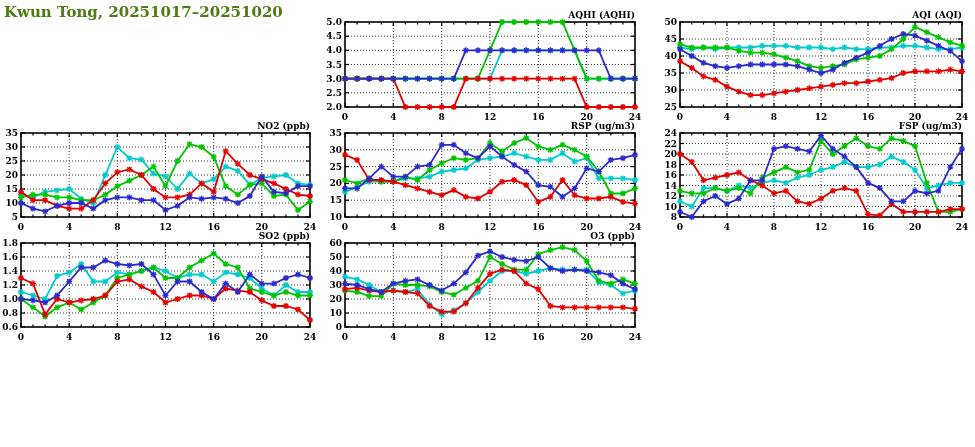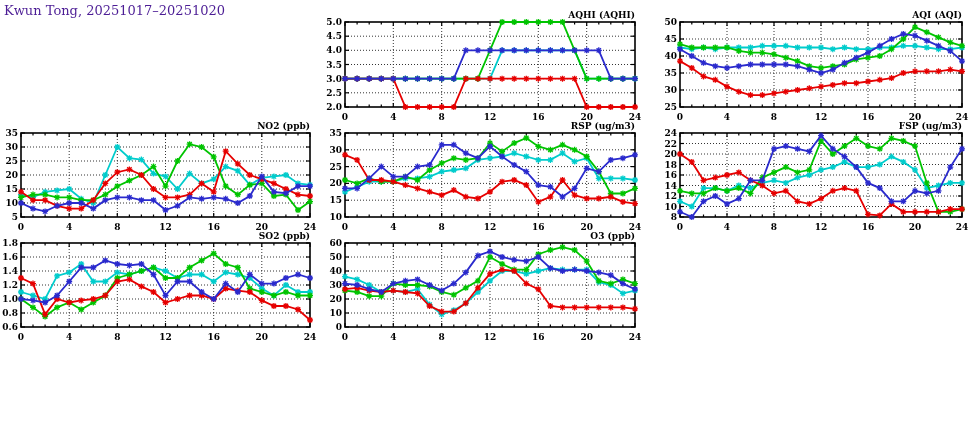--- a/index.html
+++ b/index.html
@@ -1,18 +1,18 @@
 <!DOCTYPE html>
 <html><head>
 <meta charset="utf-8">
 <style>
   html,body{margin:0;padding:0;background:#fff;}
   body{width:975px;height:447px;position:relative;font-family:"DejaVu Serif",serif;}
   .page{position:absolute;left:0;top:0;width:975px;height:447px;background:#fff;overflow:hidden;}
-  .page-title{position:absolute;left:4px;top:3px;font-size:13px;font-weight:normal;color:#4c1d95;white-space:nowrap;}
+  .page-title{position:absolute;left:4px;top:3px;font-size:15px;font-weight:bold;color:#4d7c0f;white-space:nowrap;}
   .chart{position:absolute;}
   .grid{stroke:#333;stroke-width:1;stroke-dasharray:1 2;}
   .frame{fill:none;stroke:#000;stroke-width:1.6;}
   .tick{stroke:#000;stroke-width:1.2;}
   .lbl{font:bold 9px "DejaVu Serif",serif;fill:#000;}
   .ctitle{font:bold 9px "DejaVu Serif",serif;fill:#000;}
 </style>
 </head>
 <body>
 

